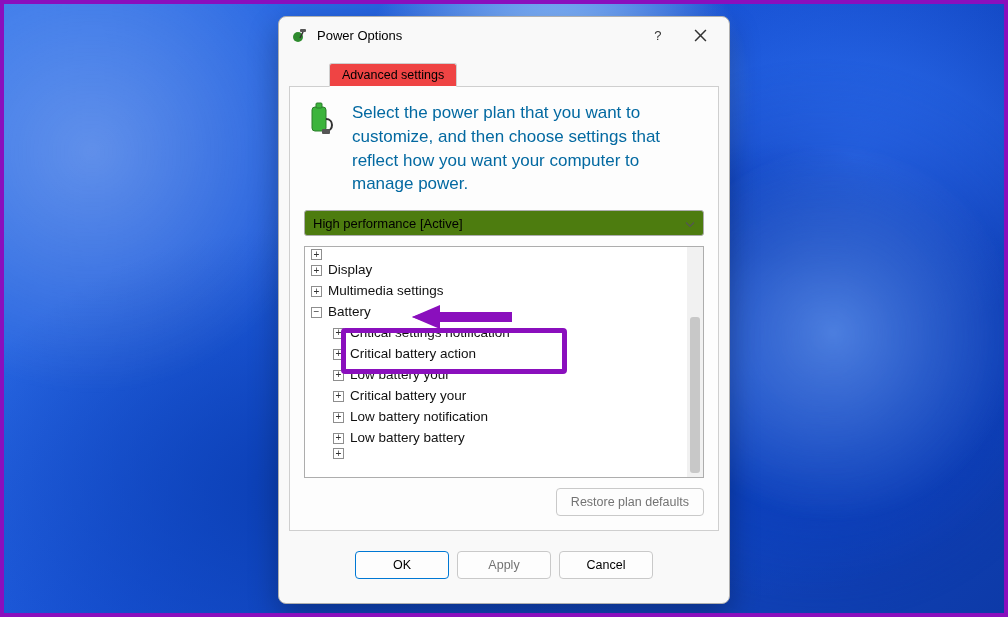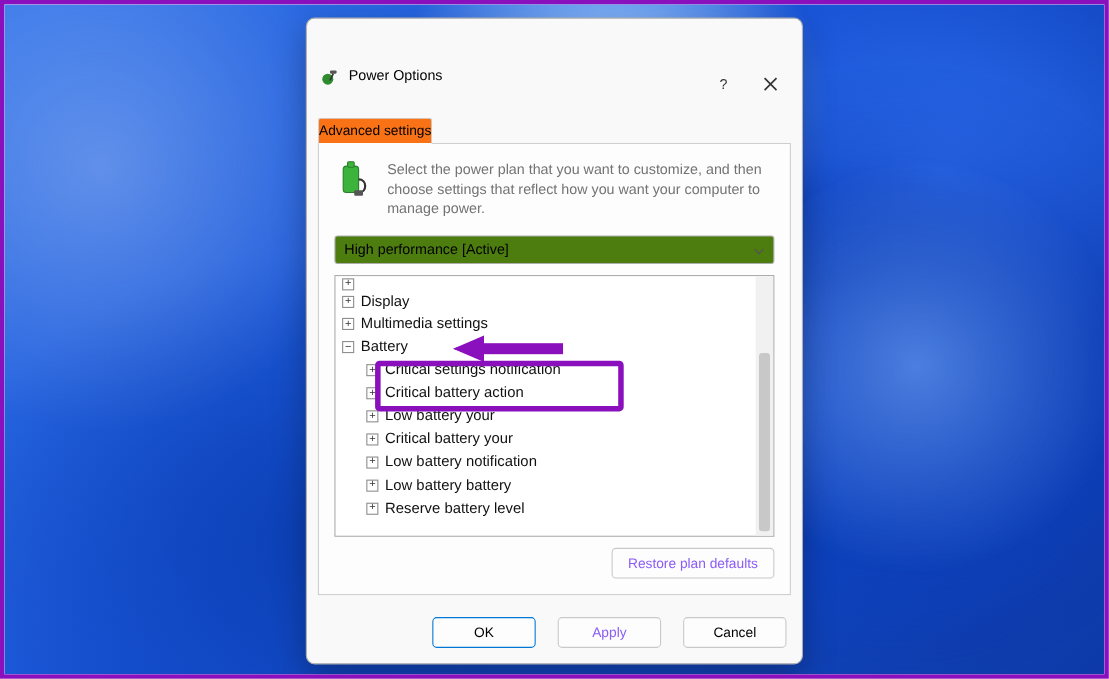--- a/index.html
+++ b/index.html
@@ -26,60 +26,60 @@
     position: absolute;
     left: 274px; top: 12px;
     width: 452px; height: 588px;
     background: #f9f9f9;
     border: 1px solid #b0b0b0;
     border-radius: 8px;
     box-shadow: 0 12px 30px rgba(0,0,0,0.28);
     display: flex; flex-direction: column;
   }
   .titlebar {
-    height: 36px; display: flex; align-items: flex-start;
+    height: 36px; display: flex; align-items: center;
     padding: 0 8px 0 12px;
-    border-top-left-radius: 8px; border-top-right-radius: 8px; margin-top: 44px;
+    border-top-left-radius: 8px; border-top-right-radius: 8px;
   }
   .titlebar .icon { width: 18px; height: 18px; margin-right: 8px; display:flex; align-items:center; justify-content:center; }
   .titlebar .title { flex: 1; font-size: 13px; }
   .tb-btn { width: 42px; height: 30px; display:flex; align-items:center; justify-content:center; border-radius:4px; }
   .tb-btn svg { width: 13px; height: 13px; }
 
   .tabstrip {
     margin: 6px 10px 0 10px;
     display: flex; align-items: flex-end;
     border-bottom: 1px solid #cfcfcf;
     height: 28px;
   }
   .tab {
     position: relative;
-    background: #f97316;
+    background: #ef4444;
     border: 1px solid #cfcfcf;
     border-bottom: 1px solid #fdfdfd;
-    padding: 4px 0;
+    padding: 4px 12px;
     font-size: 12.5px;
     margin-bottom: -1px;
-    border-top-left-radius: 3px; border-top-right-radius: 3px;
+    border-top-left-radius: 3px; border-top-right-radius: 3px; margin-left: 40px;
   }
 
   .tabpanel {
     margin: 0 10px 10px 10px;
     background: #fdfdfd;
     border: 1px solid #cfcfcf;
     border-top: none;
     flex: 1;
     display: flex; flex-direction: column;
     padding: 14px;
     overflow: hidden;
   }
 
   .intro { display: flex; gap: 12px; margin-bottom: 14px; }
   .intro-icon { width: 36px; height: 36px; flex: 0 0 36px; }
-  .intro-text { font-size: 13px; line-height: 1.4; color: #737373; }
+  .intro-text { font-size: 17px; line-height: 1.4; color: #0369a1; }
 
   .plan-select {
     position: relative;
     height: 26px;
     border: 1px solid #adadad;
     background: #4d7c0f;
     display: flex; align-items: center; padding: 0 8px;
     font-size: 13px;
     border-radius: 3px;
     margin-bottom: 10px;
@@ -126,26 +126,26 @@
   .restore-row { display:flex; justify-content:flex-end; margin-top: 10px; }
   .btn {
     height: 28px; min-width: 94px;
     border: 1px solid #c9c9c9;
     background: #fdfdfd;
     border-radius: 4px;
     font-size: 12.5px;
     display: inline-flex; align-items:center; justify-content:center;
     padding: 0 14px;
   }
-  .btn.disabled { color: #8b5cf6; }
+  .btn.disabled { color: #737373; }
   .btn.primary { border-color: #0078d4; }
 
   .footer {
-    display:flex; justify-content:flex-end; gap:20px;
-    padding: 10px 14px 14px 14px;
+    display:flex; justify-content:center; gap:8px;
+    padding: 10px 14px 24px 14px;
   }
 
   .arrow-annot {
     position: absolute;
     left: 408px; top: 297px;
     width: 100px; height: 32px;
     pointer-events: none;
   }
   .hl-box {
     position: absolute;
@@ -251,21 +251,20 @@
         <div class="tree-row ind2">
             <span class="exp">+</span>
             <span>Low battery notification</span>
           </div>
         <div class="tree-row ind2">
             <span class="exp">+</span>
             <span>Low battery battery</span>
           </div>
         <div class="tree-row ind2">
             <span class="exp">+</span>
-            <span>Reserve battery level</span>
           </div>
       </div>
       <div class="scrollbar">
         <div class="thumb"></div>
       </div>
     </div>
 
     <div class="restore-row">
       <div class="btn disabled">Restore plan defaults</div>
     </div>

